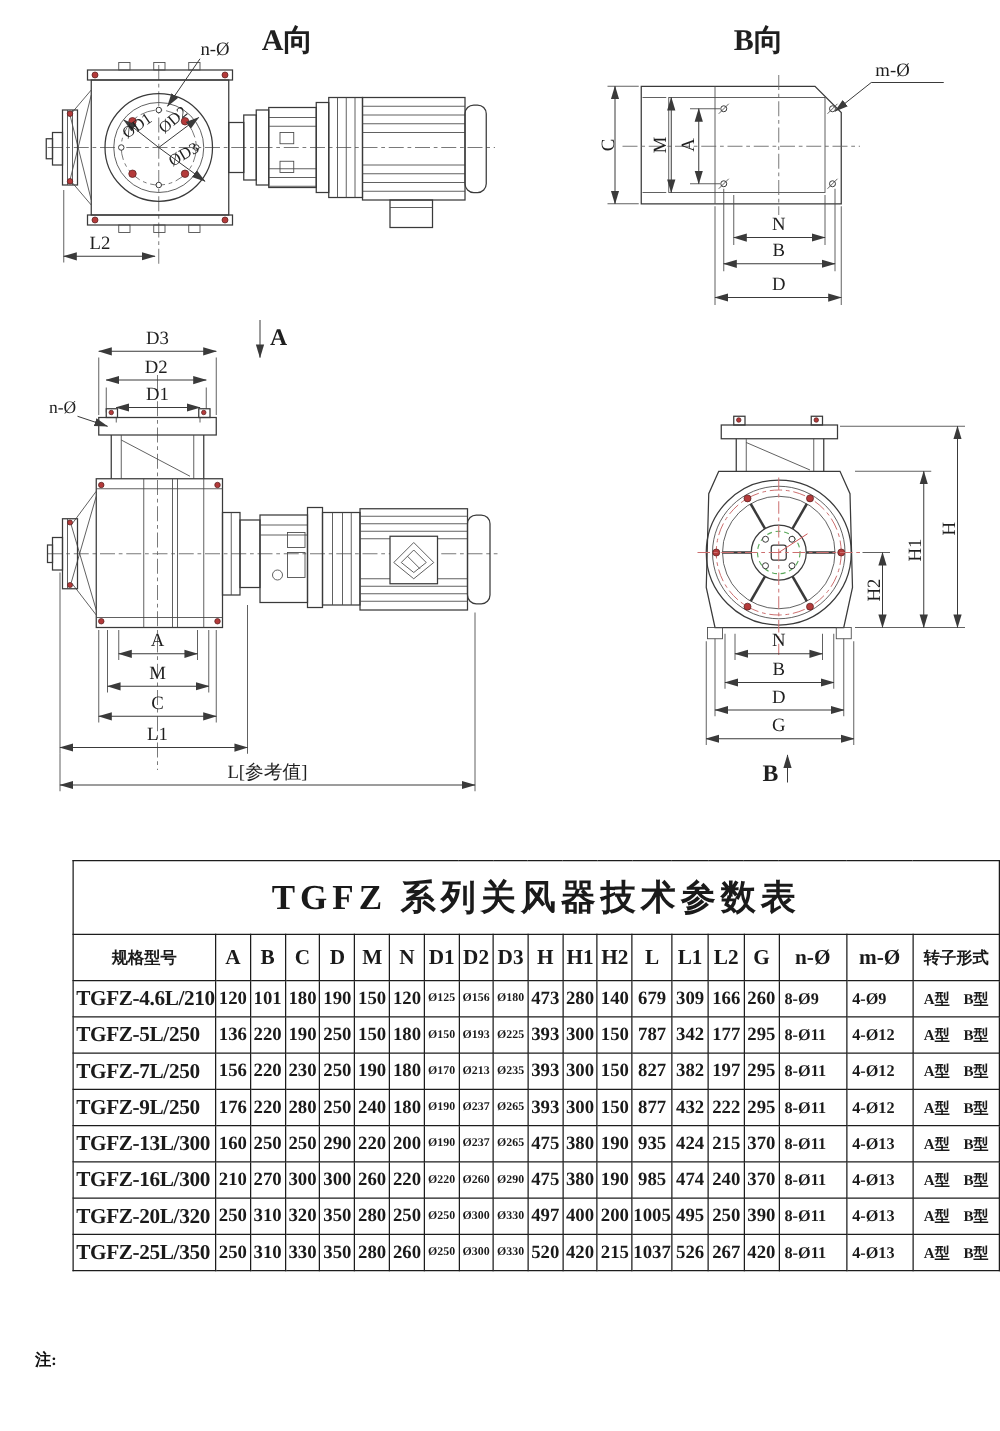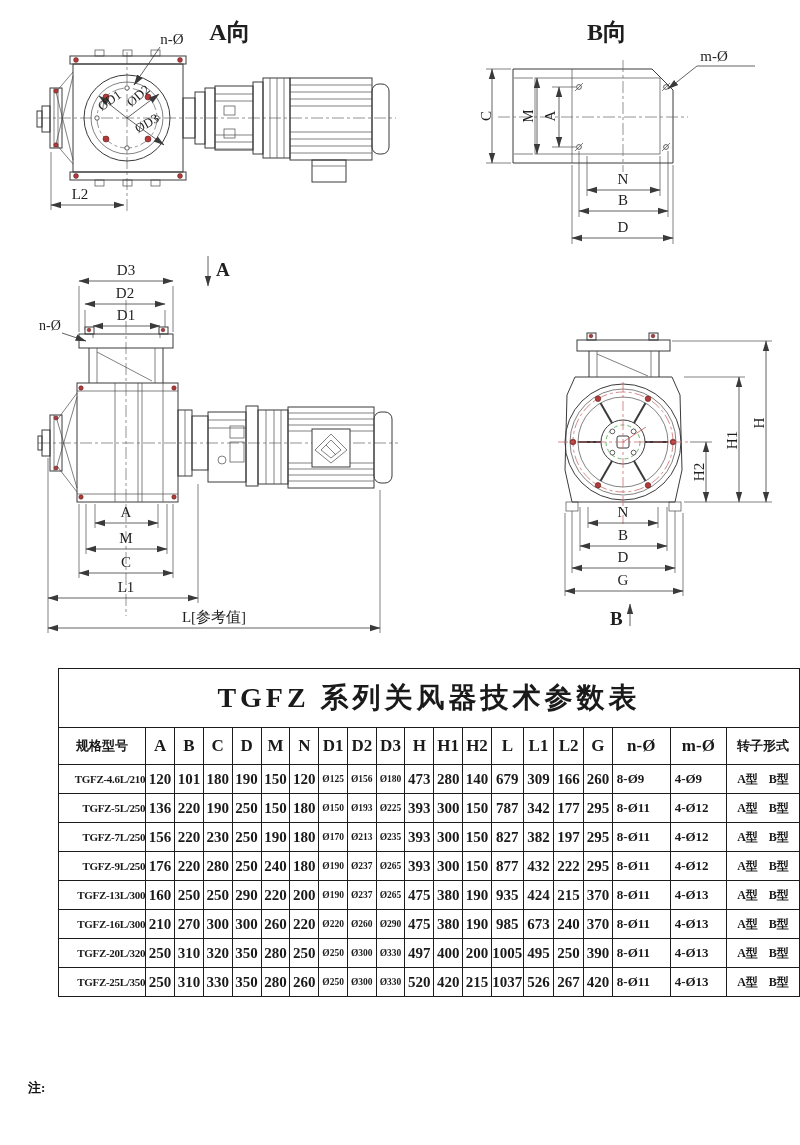--- a/index.html
+++ b/index.html
@@ -15,31 +15,31 @@
   .redcl{ fill:none; stroke:#cc6f6f; stroke-width:0.8; stroke-dasharray:10,3,3,3; }
   .redln{ fill:none; stroke:#cc5555; stroke-width:0.8; }
   .grn  { fill:none; stroke:#5aa85a; stroke-width:0.9; stroke-dasharray:4,3; }
   .dim  { fill:none; stroke:#3a3a3a; stroke-width:0.8; }
   .bolt { fill:#b43a3a; stroke:#5a2020; stroke-width:0.6; }
   .hole { fill:#fff; stroke:#3a3a3a; stroke-width:0.8; }
   .dlbl { font-size:15px; text-anchor:middle; }
   .vt   { font-size:24px; text-anchor:middle; font-weight:bold; }
 
   
-  .table-wrap { position:absolute; left:16px; top:668px;padding-left:42px; }
+  .table-wrap { position:absolute; left:16px; top:688px;padding-left:42px; }
   table.params { border-collapse:collapse; table-layout:fixed; background:#fff; }
   table.params th, table.params td {
     border:1.6px solid #1c1c1c; text-align:center; vertical-align:middle;
     padding:0; overflow:hidden; white-space:nowrap;
   }
   table.params tr.title-row th { height:58px; font-size:28px; font-weight:bold; letter-spacing:4px; border-bottom:1.6px solid #1c1c1c; }
   table.params tr.head-row th { height:36px; font-size:17px; font-weight:bold; }
   table.params tr.head-row th.cjk { font-size:13px; letter-spacing:0px;margin-left:48px; }
   table.params td { height:28px; font-size:15px; font-weight:bold; }
-  table.params td.model { font-size:11px; text-align:right; padding-left:2px; letter-spacing:-0.3px; }
+  table.params td.model { font-size:17px; text-align:left; padding-left:2px; letter-spacing:-0.3px; }
   table.params td.small { font-size:9.5px; }
   table.params td.nhole { font-size:13px; text-align:left; padding-left:4px; }
   table.params td.rotor { font-size:12px; word-spacing:8px; }
 
   
   .notes { position:absolute; left:28px; top:1076px; font-size:13px; font-weight:bold; line-height:23px; color:#111; }
   .notes .row { display:flex; }
   .notes .lab { width:34px; }
 </style>
 </head>
@@ -491,21 +491,21 @@
             <td>300</td>
             <td>260</td>
             <td>220</td>
             <td class="small">Ø220</td>
             <td class="small">Ø260</td>
             <td class="small">Ø290</td>
             <td>475</td>
             <td>380</td>
             <td>190</td>
             <td>985</td>
-            <td>673</td>
+            <td>474</td>
             <td>240</td>
             <td>370</td>
             <td class="nhole">8-Ø11</td>
             <td class="nhole">4-Ø13</td>
             <td class="rotor">A型 B型</td>
           </tr>
           <tr>
             <td class="model">TGFZ-20L/320</td>
             <td>250</td>
             <td>310</td>

